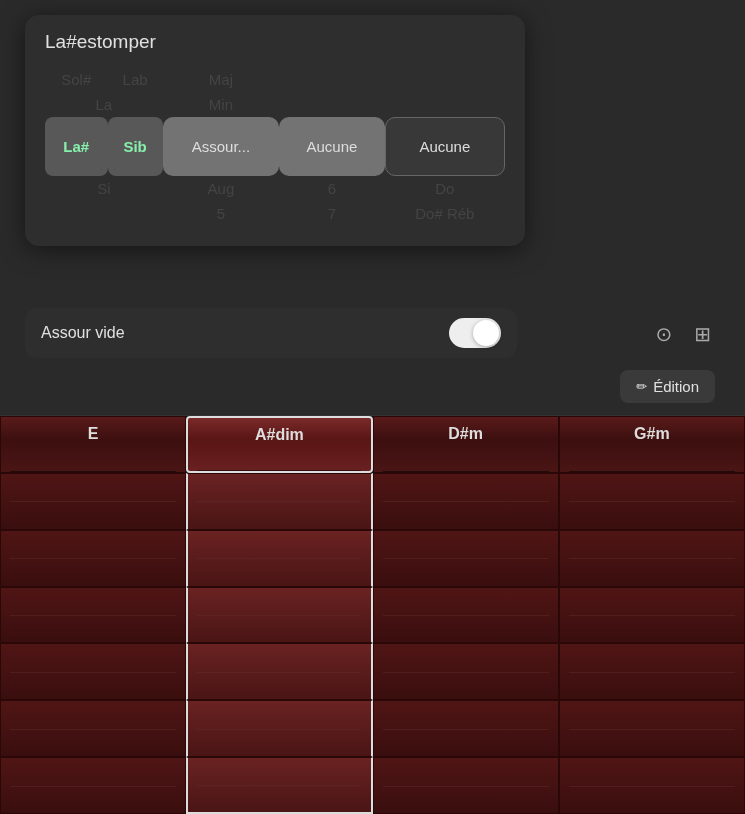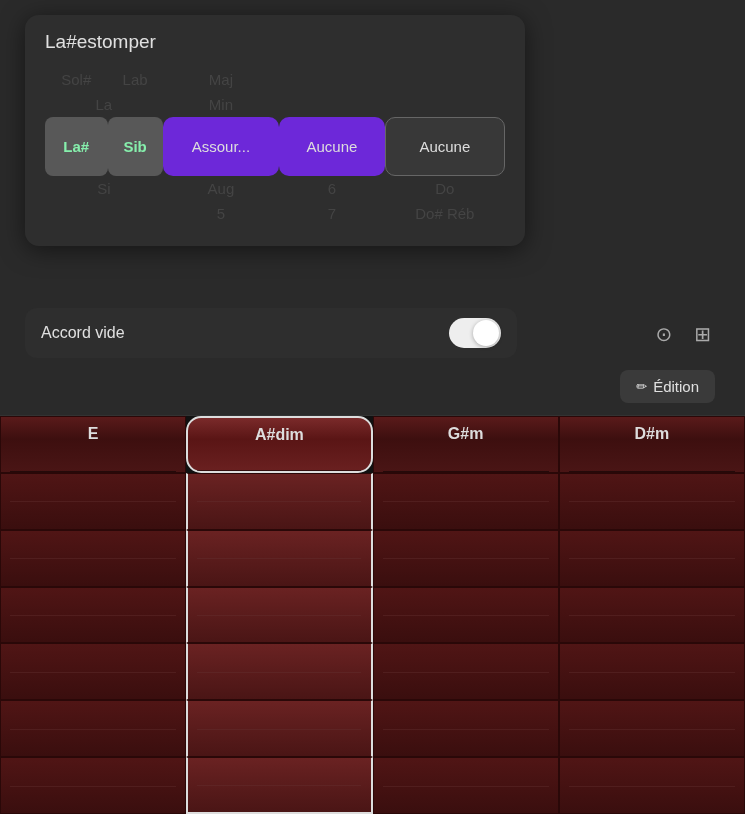--- a/index.html
+++ b/index.html
@@ -61,21 +61,21 @@
       border-radius: 8px;
     }
 
     .selector-table td.active {
       background: #585858;
       color: #86efac;
       font-weight: 600;
     }
 
     .selector-table td.btn-style {
-      background: #6d28d9;
+      background: #737373;
       color: #ddd;
       border-radius: 10px;
       padding: 21px 10px;
     }
 
     .selector-table td.btn-outline {
       background: #383838;
       border: 1.5px solid #666;
       color: #ddd;
       border-radius: 10px;
@@ -202,21 +202,21 @@
 
     .chord-btn-label {
       color: #ddd;
       font-size: 16px;
       font-weight: 600;
     }
 
     .chord-btn.selected {
       background: linear-gradient(180deg, #7a2a2a 0%, #5a1515 40%, #6a2020 100%);
       border: 2px solid #ddd;
-      border-radius: 15px;
+      border-radius: 4px;
     }
 
     
     .fret-cell {
       background: linear-gradient(180deg, #501515 0%, #3a0e0e 100%);
       border: 1px solid #2a0808;
       position: relative;
     }
 
     .fret-cell::before {
@@ -285,21 +285,21 @@
         <td></td>
         <td class="muted">5</td>
         <td class="muted">7</td>
         <td class="muted">Do# Réb</td>
       </tr>
     </tbody>
   </table>
 </div>
 
 <div class="accord-vide-row">
-  <span class="accord-vide-label">Accord vide</span>
+  <span class="accord-vide-label">Assour vide</span>
   <div class="toggle-switch">
     <div class="toggle-knob"></div>
   </div>
 </div>
 
 <div class="right-controls">
   <button class="icon-btn">
     <span>⊙</span>
   </button>
   <button class="icon-btn">
@@ -314,25 +314,25 @@
 
 <div class="chord-buttons-area">
 
   <div class="chord-btn">
     <span class="chord-btn-label">E</span>
   </div>
   <div class="chord-btn selected">
     <span class="chord-btn-label">A#dim</span>
   </div>
   <div class="chord-btn">
+    <span class="chord-btn-label">D#m</span>
+  </div>
+  <div class="chord-btn">
     <span class="chord-btn-label">G#m</span>
   </div>
-  <div class="chord-btn">
-    <span class="chord-btn-label">D#m</span>
-  </div>
 
   <div class="fret-cell"></div>
   <div class="fret-cell selected-col"></div>
   <div class="fret-cell"></div>
   <div class="fret-cell"></div>
 
   <div class="fret-cell"></div>
   <div class="fret-cell selected-col"></div>
   <div class="fret-cell"></div>
   <div class="fret-cell"></div>

